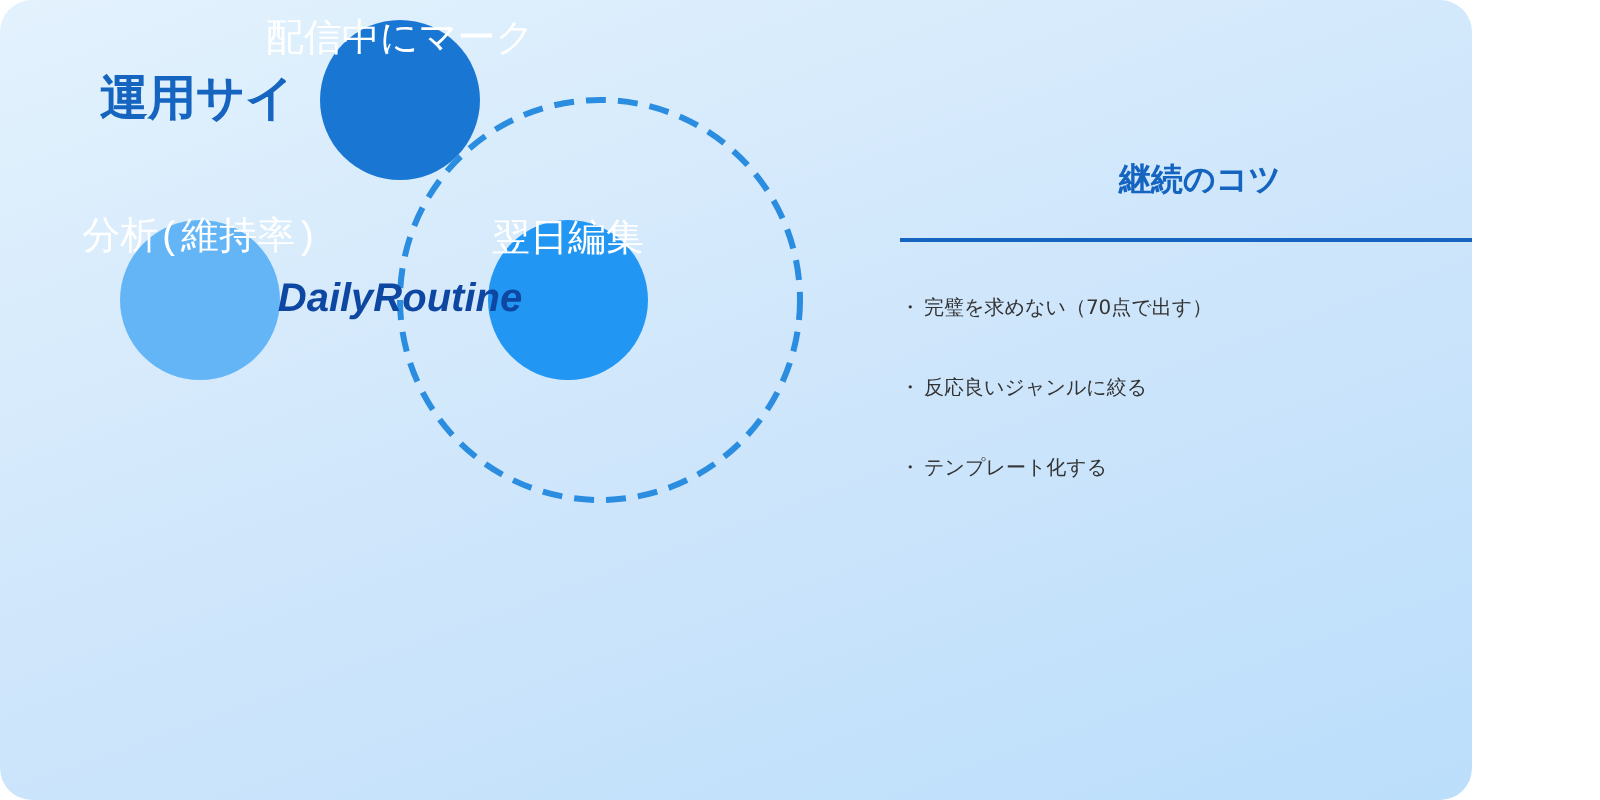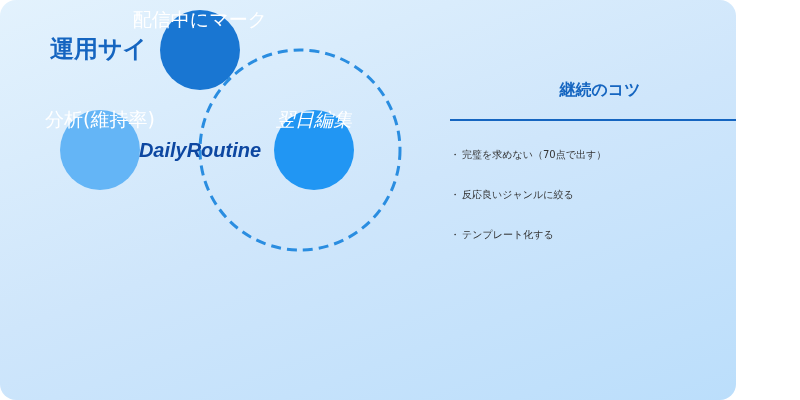--- a/index.html
+++ b/index.html
@@ -47,22 +47,22 @@
       display: flex;
       align-items: flex-start;
       justify-content: center;
       color: #ffffff;
       font-size: 19px;
       white-space: nowrap;
       line-height: 1;
     }
     .node span { white-space: nowrap; }
     .node-top { left: 160px; top: 10px; background: #1976d2; }
-    .node-left { left: 60px; top: 110px; background: #64b5f6; }
-    .node-right { left: 274px; top: 110px; background: #2196f3; font-style: italic; }
+    .node-left { left: 60px; top: 110px; background: #64b5f6; font-family: Liberation Mono, monospace; }
+    .node-right { left: 244px; top: 110px; background: #2196f3; }
     .node-bottom { left: 160px; top: 210px; background: #42a5f5; }
     .center-label {
       position: absolute;
       left: 200px;
       top: 150px;
       transform: translate(-50%, -50%);
       font-family: "Liberation Sans", "DejaVu Sans", sans-serif;
       font-weight: bold;
       font-size: 20px;
       color: #0d47a1;

